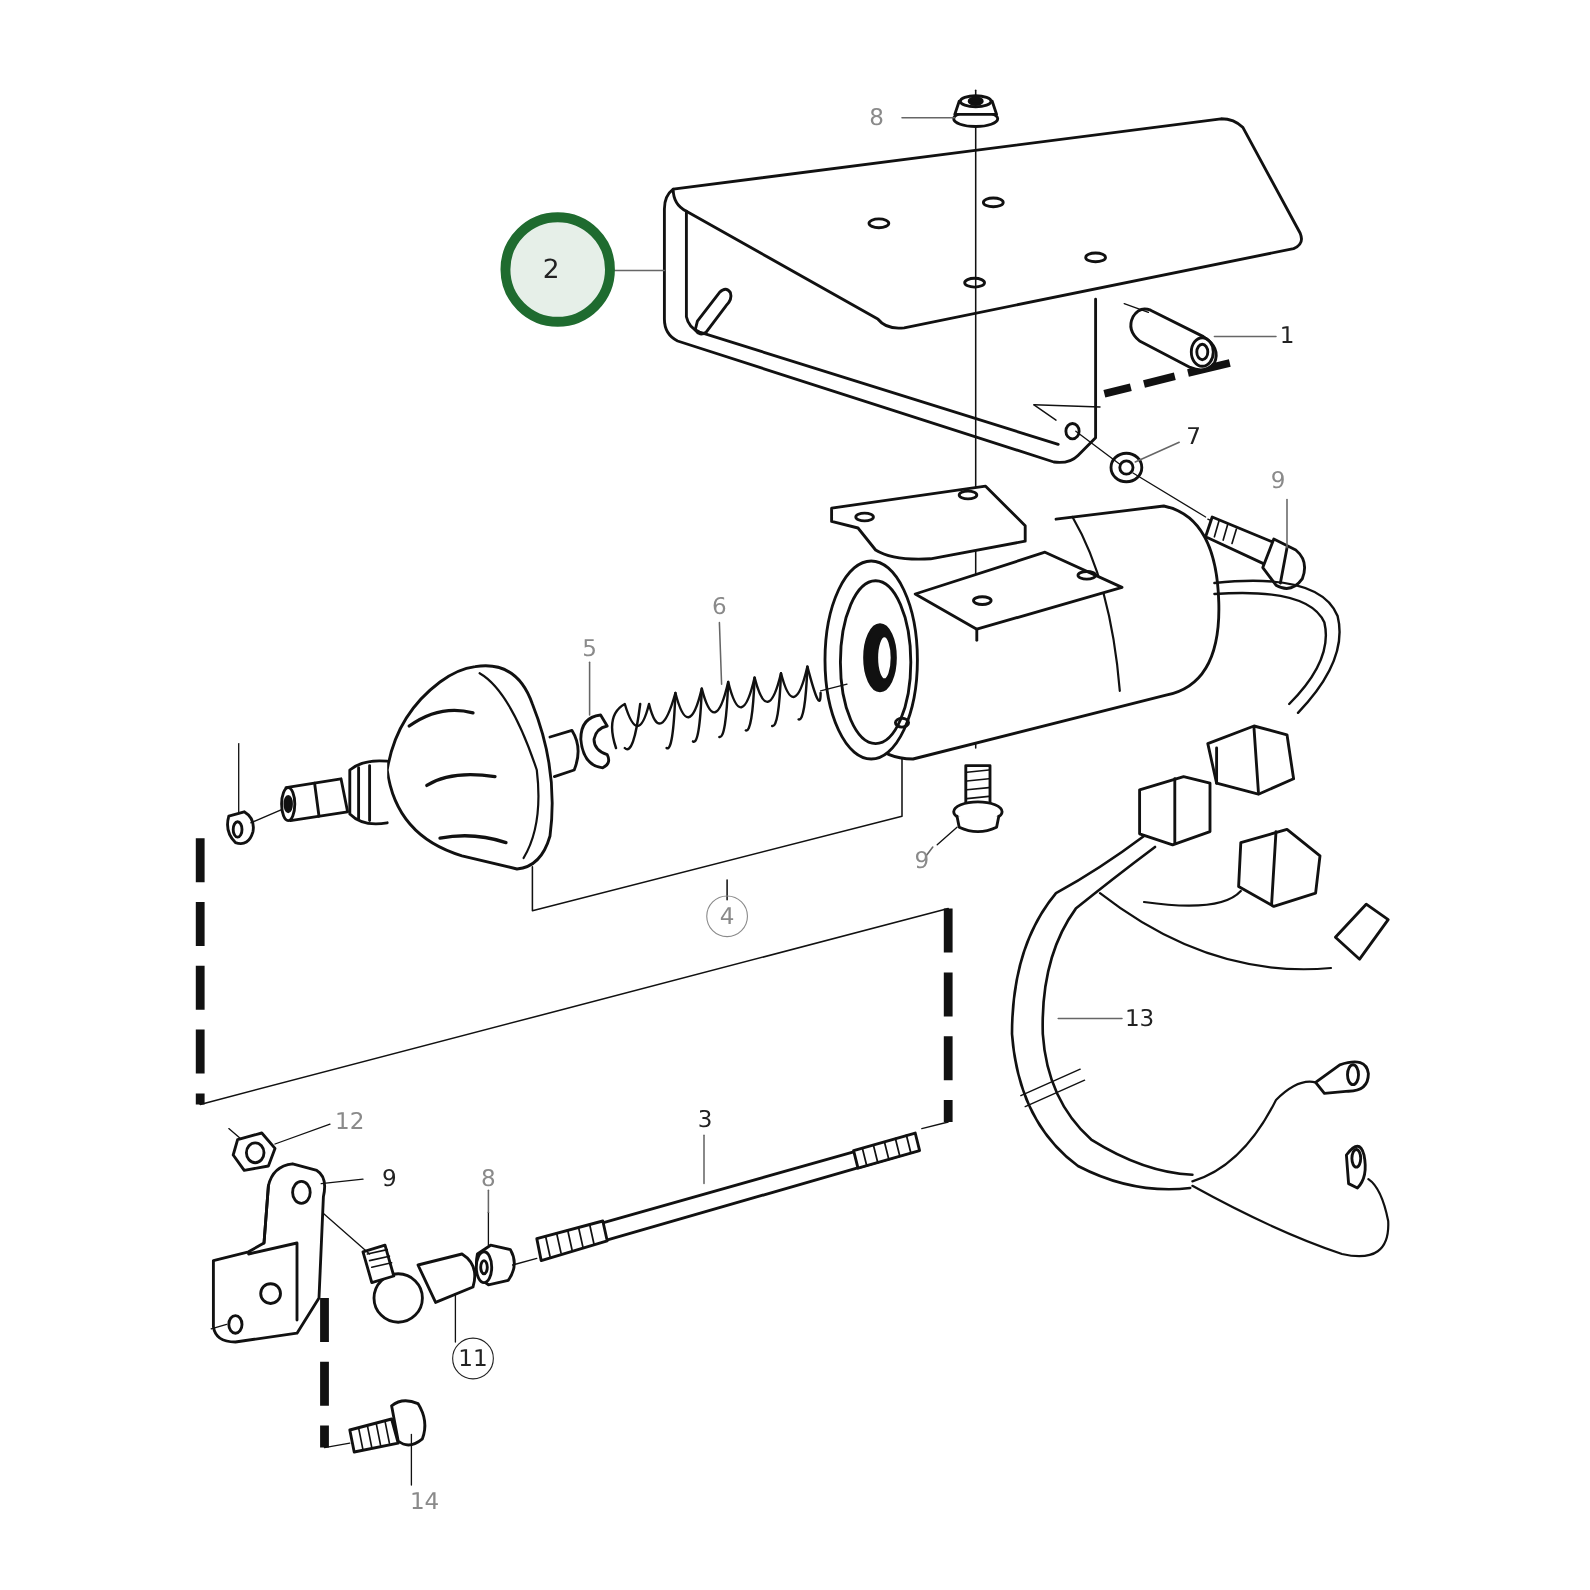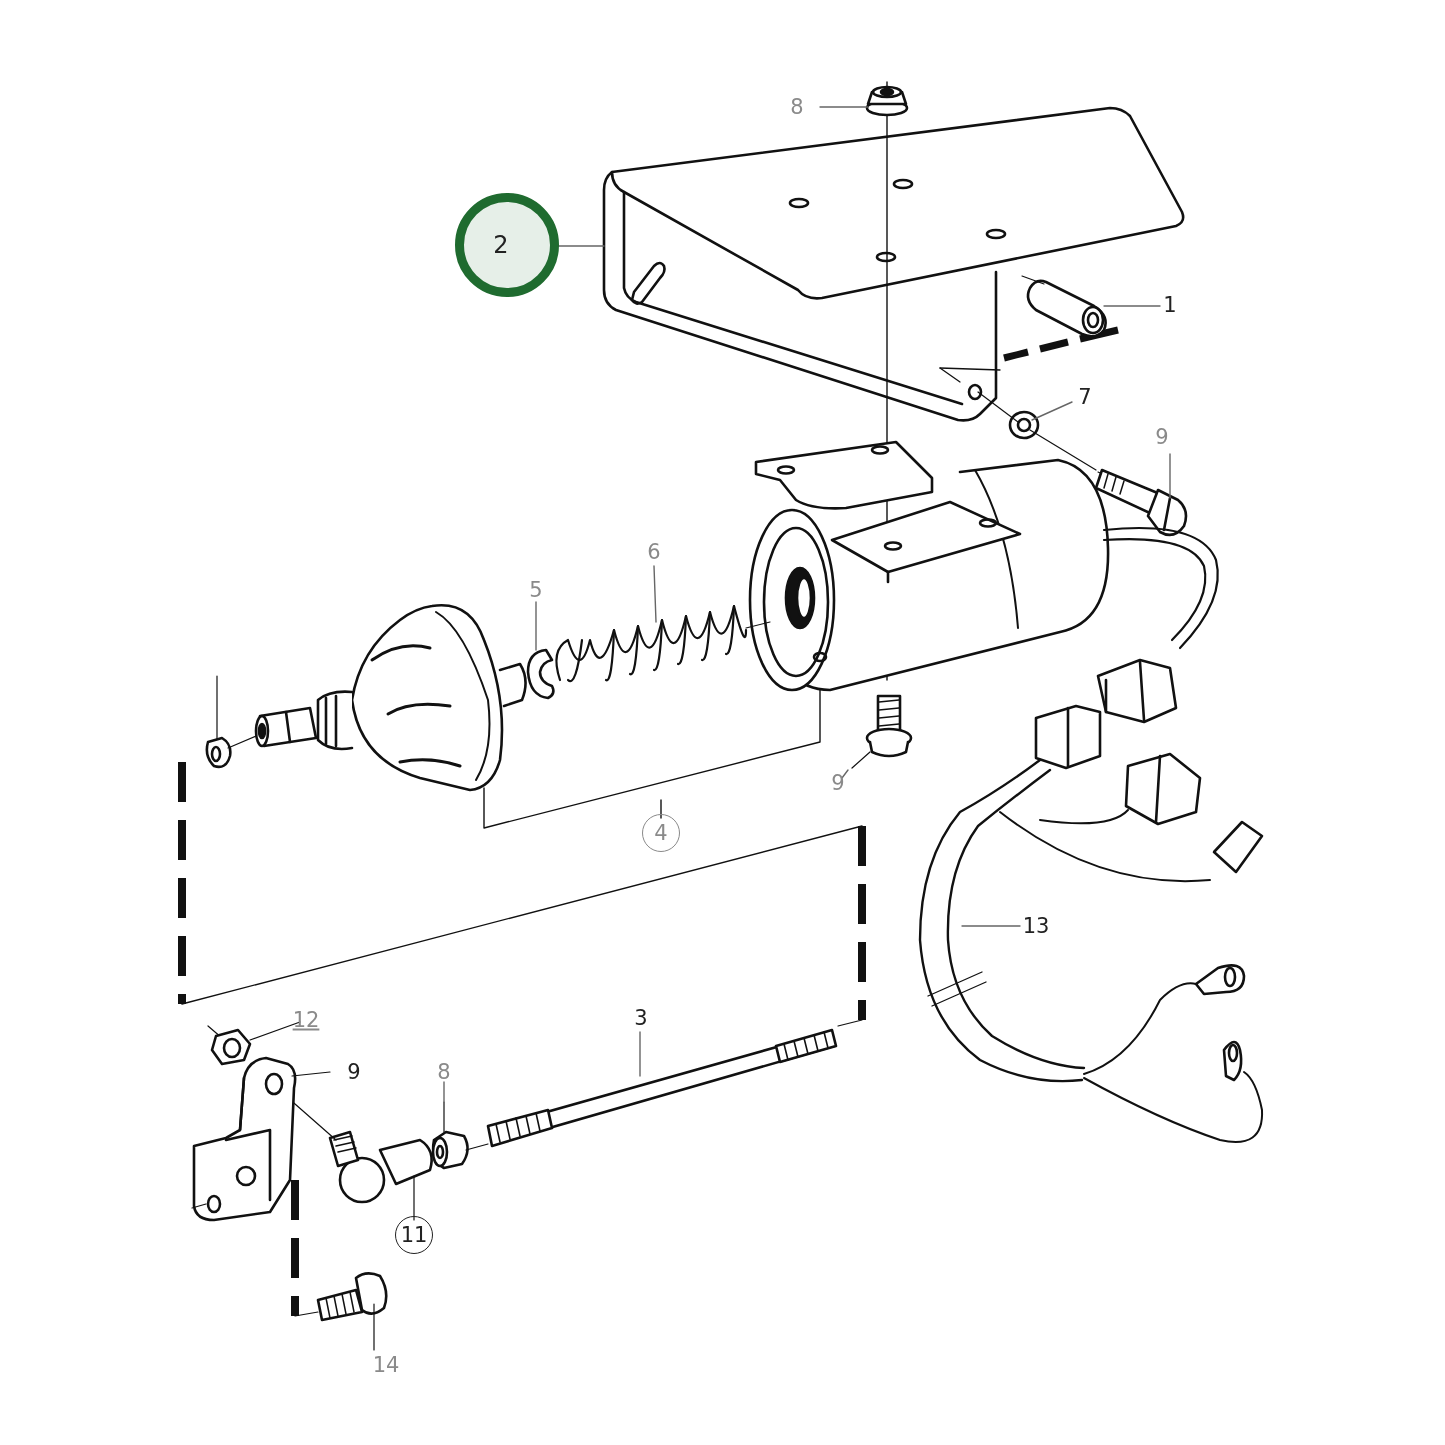--- a/index.html
+++ b/index.html
@@ -1,21 +1,21 @@
 <!DOCTYPE html>
 <html><head>
 <meta charset="utf-8">
 <style>
   html, body { margin: 0; padding: 0; background: #ffffff; }
   body { width: 1445px; height: 1445px; position: relative; overflow: hidden; font-family: "DejaVu Sans", sans-serif; }
   #stage { position: absolute; left: 0; top: 0; width: 1445px; height: 1445px; }
   .lbl { position: absolute; font-family: "DejaVu Sans", sans-serif; font-size: 21px; color: #8a8a8a; line-height: 1; transform: translate(-50%, -50%); white-space: nowrap; }
   .lbl.dark { color: #222222; }
   .ring { position: absolute; border: 1.6px solid #8a8a8a; border-radius: 50%; transform: translate(-50%, -50%); display: flex; align-items: center; justify-content: center; box-sizing: border-box; }
-  .ring.dark { border-color: #222222; }
+  .ring.dark { border-color: #222222; margin-left: 16px; }
   .ring span { font-size: 21px; color: #8a8a8a; }
   .ring.dark span { color: #222222; }
   .hl { position: absolute; border-radius: 50%; transform: translate(-50%, -50%); box-sizing: border-box; display: flex; align-items: center; justify-content: center; }
   .hl span { font-size: 24px; color: #222222; margin-right: 12px; }
 </style>
 </head>
 <body>
 
 <div id="stage">
 <svg width="1445" height="1445" viewBox="0 0 1445 1445" xmlns="http://www.w3.org/2000/svg" fill="none" stroke="#111" stroke-width="2.6" stroke-linejoin="round" stroke-linecap="round">
@@ -258,21 +258,21 @@
 <div class="lbl dark" style="left:1085px; top:397px;">7</div>
 <div class="lbl" style="left:797px; top:107px;">8</div>
 <div class="lbl" style="left:1162px; top:437px;">9</div>
 <div class="lbl" style="left:654px; top:552px;">6</div>
 <div class="lbl" style="left:536px; top:590px;">5</div>
 <div class="lbl" style="left:838px; top:783px;">9</div>
 <div class="ring" style="left:661px; top:833px; width:38px; height:38px;">
   <span>4</span>
 </div>
 <div class="lbl dark" style="left:1036px; top:926px;">13</div>
-<div class="lbl" style="left:306px; top:1020px;text-decoration:underline;">12</div>
+<div class="lbl" style="left:318px; top:1020px;">12</div>
 <div class="lbl dark" style="left:641px; top:1018px;">3</div>
 <div class="lbl dark" style="left:354px; top:1072px;">9</div>
 <div class="lbl" style="left:444px; top:1072px;">8</div>
 <div class="ring dark" style="left:414px; top:1235px; width:38px; height:38px;">
   <span>11</span>
 </div>
 <div class="lbl" style="left:386px; top:1365px;">14</div>
 </div>
 
 </body></html>

